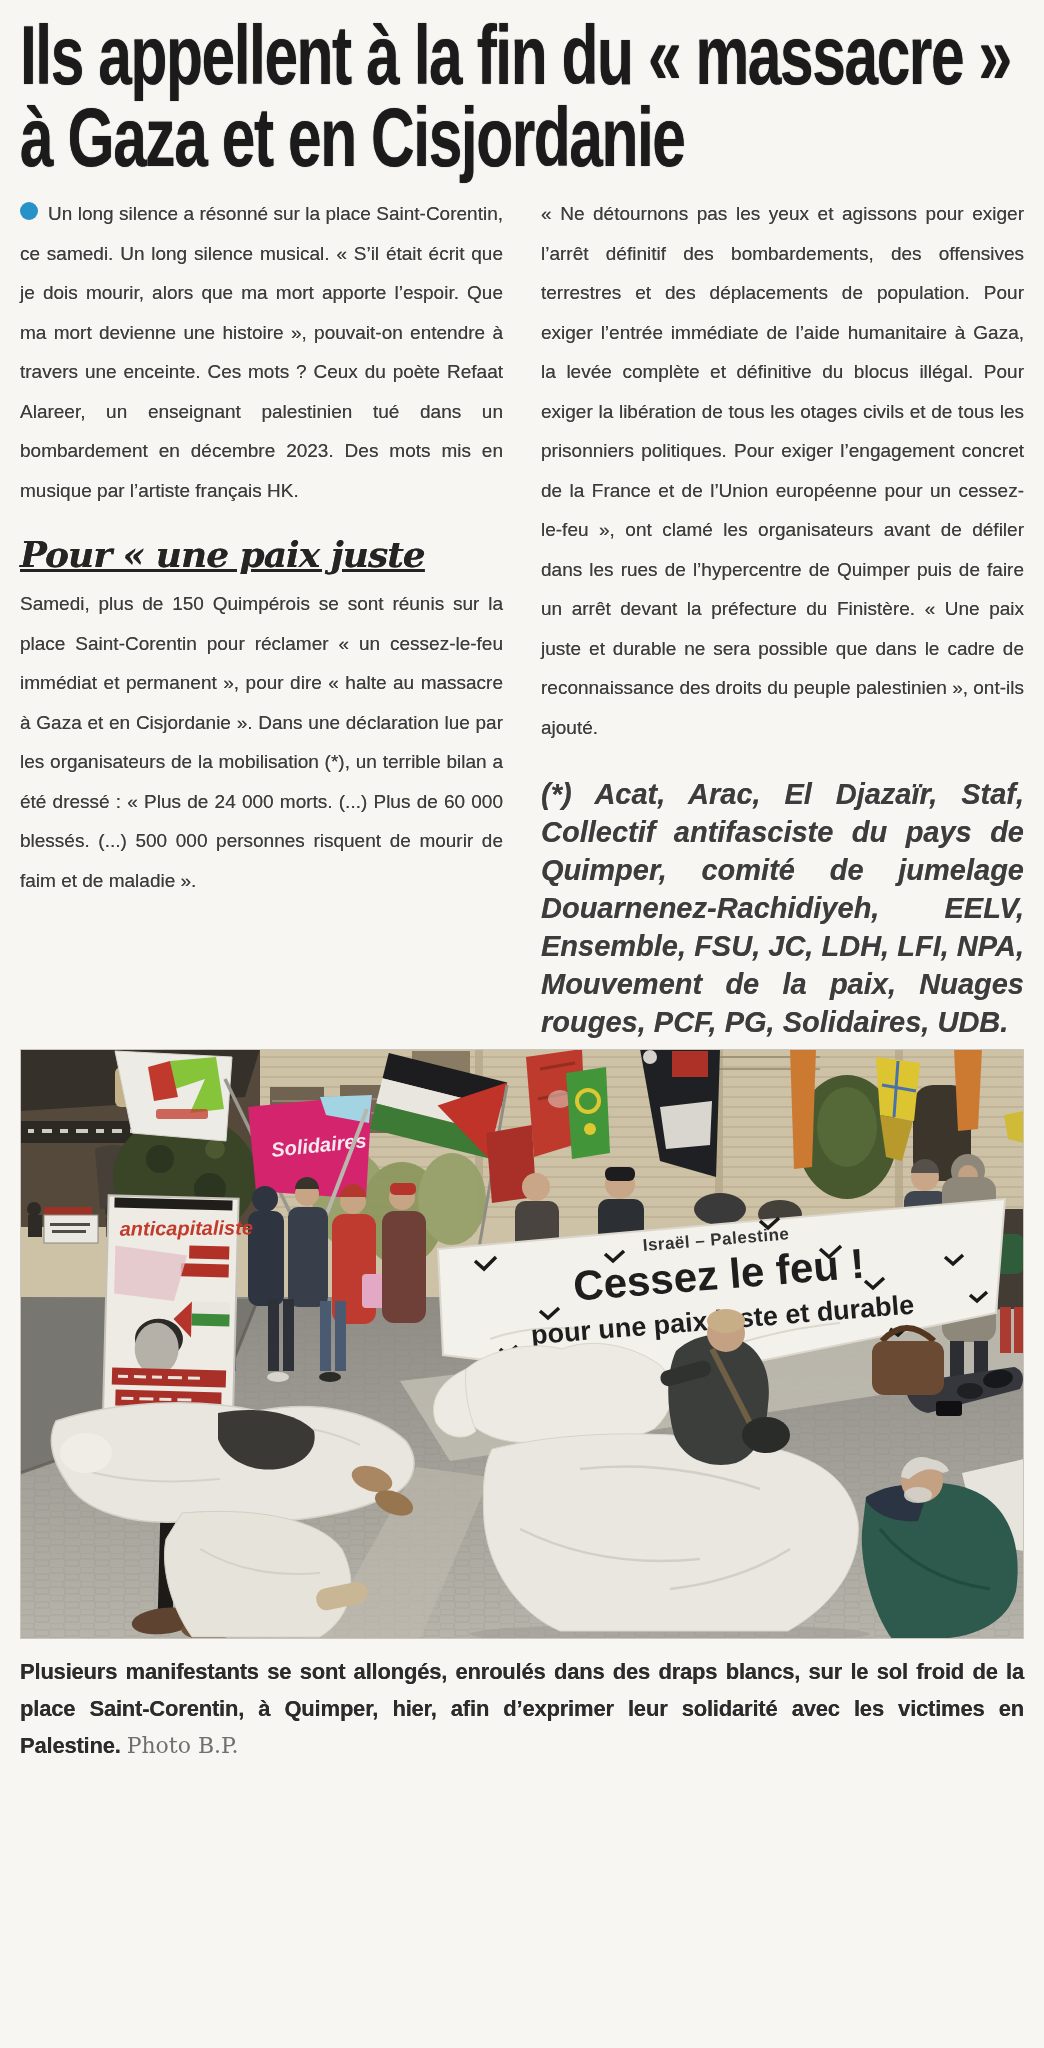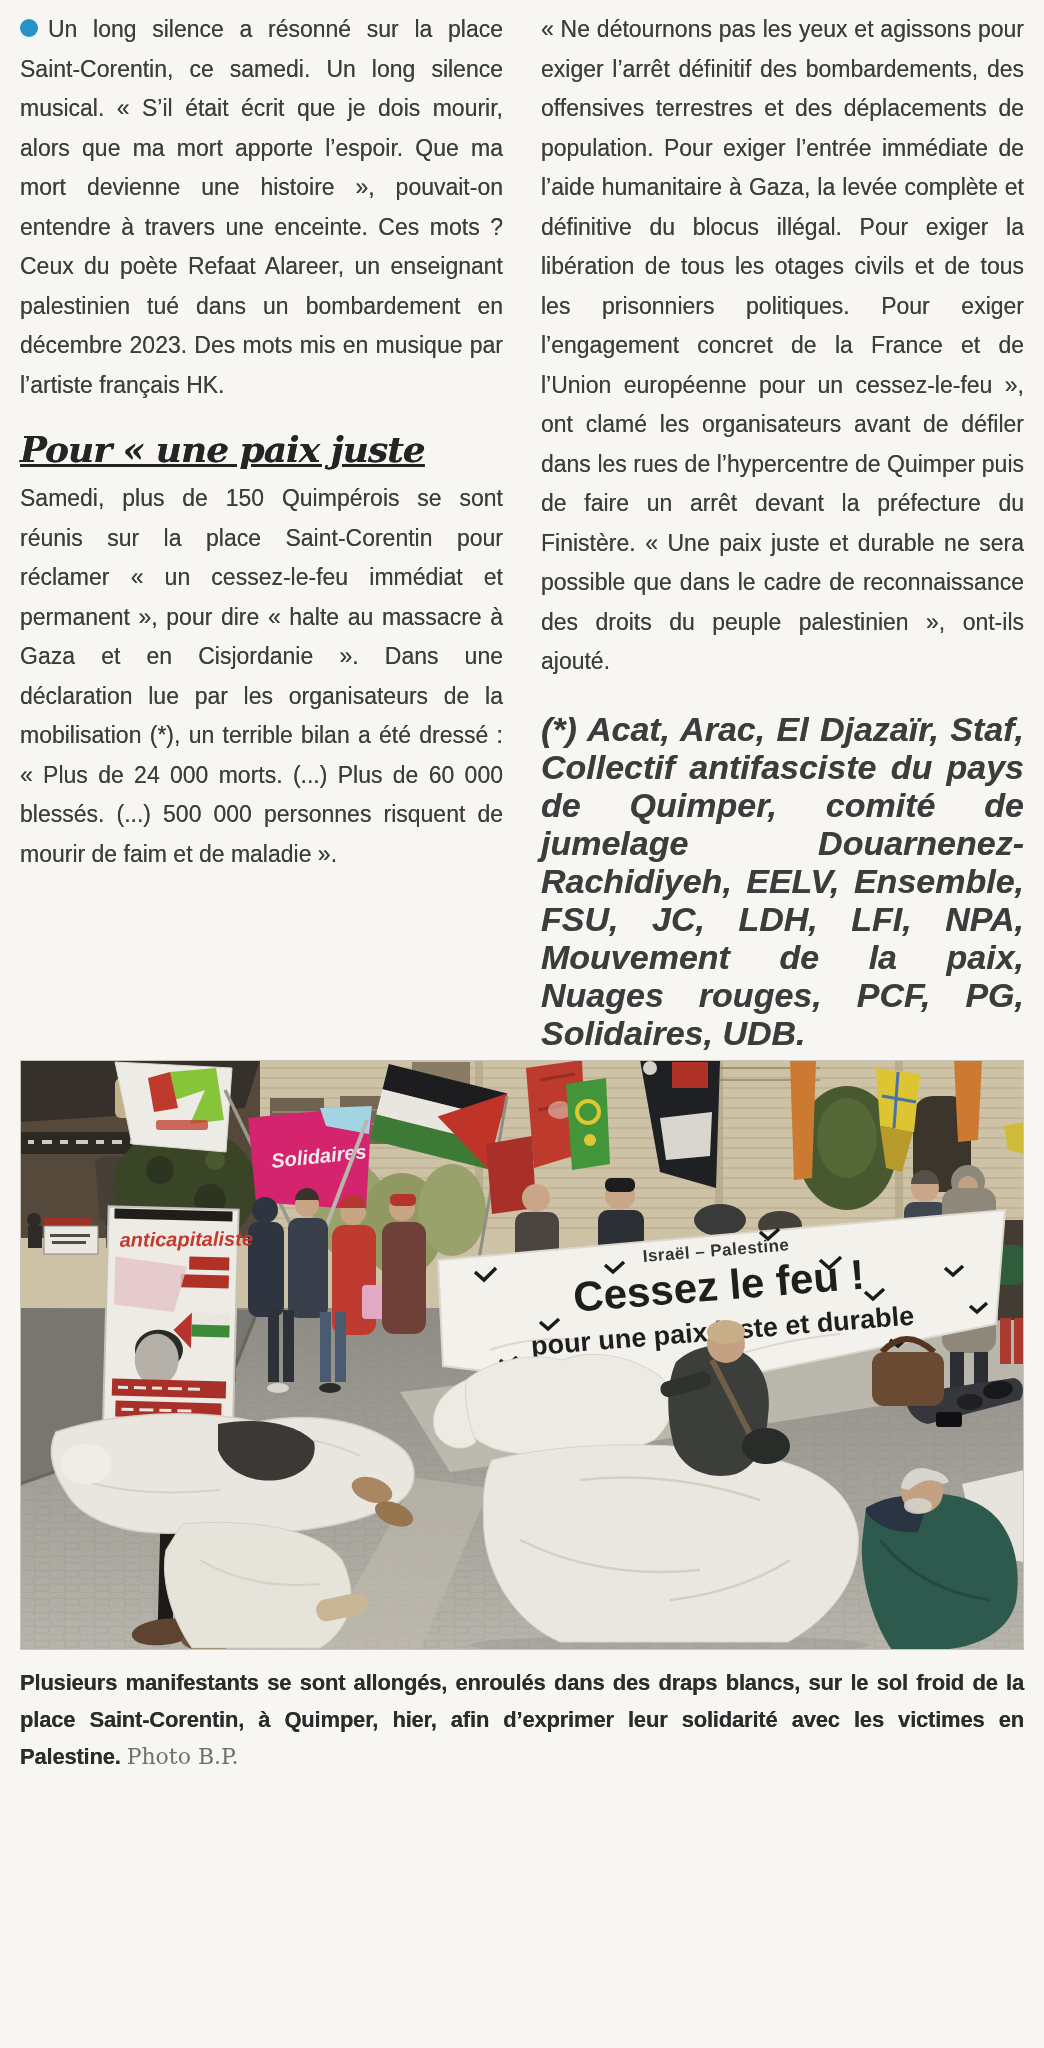--- a/index.html
+++ b/index.html
@@ -16,36 +16,36 @@
     width:1395px;transform:scaleX(0.72);transform-origin:0 0;
     font-weight:700;font-size:84px;line-height:82px;letter-spacing:-2px;
     color:#1b1b1b;text-shadow:0 0 1px rgba(27,27,27,.85);
   }
   .headline-inner span{display:block;}
 
   
   .columns{display:flex;gap:38px;margin-top:10px;}
   .col{width:483px;}
   .body-text{
-    font-size:23px;line-height:39.5px;color:#3c3c3c;
+    font-size:19px;line-height:39.5px;color:#3c3c3c;
     text-align:justify;margin:0;
     text-shadow:0 0 .6px rgba(60,60,60,.75);
   }
   .bullet{
     display:inline-block;width:18px;height:18px;border-radius:50%;
     background:#2792c8;margin-right:10px;position:relative;top:0;
   }
   .subhead{
     font-family:"DejaVu Serif",serif;font-style:italic;font-weight:700;
     font-size:36px;line-height:40px;letter-spacing:-1px;color:#242424;
     margin:24px 0 10px 0;text-shadow:0 0 .6px rgba(36,36,36,.8);text-decoration:underline;
   }
   .subhead span{display:block;}
   .footnote{
-    font-size:34px;line-height:38px;font-style:italic;font-weight:700;
+    font-size:29px;line-height:38px;font-style:italic;font-weight:700;
     color:#3c3c3c;text-align:justify;margin:28px 0 0 0;
     text-shadow:0 0 .4px rgba(60,60,60,.6);
   }
 
   
   .photo{
     margin-top:8px;width:1004px;height:590px;position:relative;
     background:#cdc1a6;
   }
   .photo svg{display:block;filter:blur(.35px);}
@@ -59,20 +59,26 @@
   .credit{
     font-family:"DejaVu Serif",serif;font-weight:400;color:#6f6f6f;
     text-shadow:none;letter-spacing:0;
   }
 </style>
 </head>
 <body>
 
 <div class="page">
 
+  <div class="headline">
+    <div class="headline-inner">
+      <span>Ils appellent à la fin du « massacre »</span>
+      <span>à Gaza et en Cisjordanie</span>
+    </div>
+  </div>
 
   <div class="columns">
     <div class="col">
       <p class="body-text"><span class="bullet"></span><span>Un long silence a résonné sur la place Saint-Corentin, ce samedi. Un long silence musical. « S’il était écrit que je dois mourir, alors que ma mort apporte l’espoir. Que ma mort devienne une histoire », pouvait-on entendre à travers une enceinte. Ces mots ? Ceux du poète Refaat Alareer, un enseignant palestinien tué dans un bombardement en décembre 2023. Des mots mis en musique par l’artiste français HK.</span></p>
       <h2 class="subhead">
         <span>Pour « une paix juste</span>
       </h2>
       <p class="body-text">Samedi, plus de 150 Quimpérois se sont réunis sur la place Saint-Corentin pour réclamer « un cessez-le-feu immédiat et permanent », pour dire « halte au massacre à Gaza et en Cisjordanie ». Dans une déclaration lue par les organisateurs de la mobilisation (*), un terrible bilan a été dressé : « Plus de 24 000 morts. (...) Plus de 60 000 blessés. (...) 500 000 personnes risquent de mourir de faim et de maladie ».</p>
     </div>
     <div class="col">

